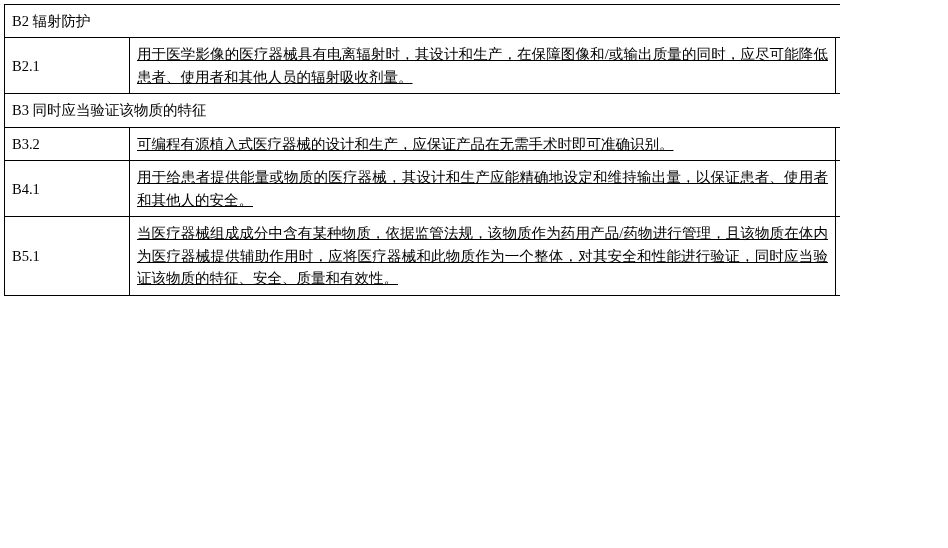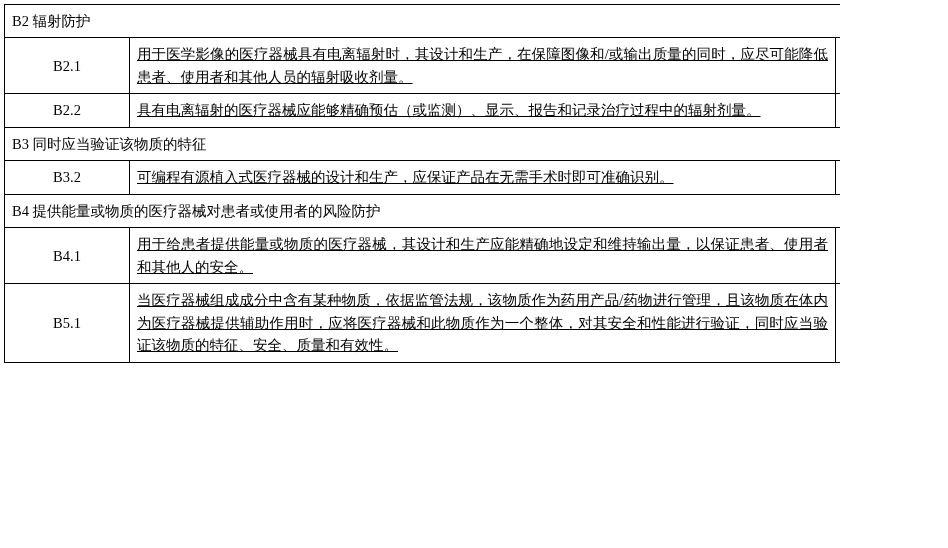--- a/index.html
+++ b/index.html
@@ -32,21 +32,20 @@
     line-height: 1.55;
     padding: 5px 7px;
   }
   td.section-cell {
     text-align: left;
     padding: 4px 7px 4px 9px;
     font-size: 14.5px;
     white-space: nowrap;
   }
   td.code-cell {
-    text-align: center;
     width: 125px;
     font-size: 14.5px;
   }
   td.body-cell {
     text-align: justify;
     text-align-last: left;
     padding: 6px 9px 6px 9px;
     font-size: 14.5px;
     line-height: 1.6;
     text-decoration: underline;
@@ -76,40 +75,32 @@
       <tr>
         <td class="section-cell cjk" colspan="3">B2  辐射防护</td>
       </tr>
 
       <tr>
         <td class="code-cell cjk">B2.1</td>
         <td class="body-cell cjk">用于医学影像的医疗器械具有电离辐射时，其设计和生产，在保障图像和/或输出质量的同时，应尽可能降低患者、使用者和其他人员的辐射吸收剂量。</td>
         <td class="status-cell cjk">不适用</td>
       </tr>
 
-      <tr>
-        <td class="code-cell cjk">B2.2</td>
-        <td class="body-cell cjk">具有电离辐射的医疗器械应能够精确预估（或监测）、显示、报告和记录治疗过程中的辐射剂量。</td>
-        <td class="status-cell cjk">不适用</td>
-      </tr>
 
       <tr>
         <td class="section-cell cjk" colspan="3">B3  同时应当验证该物质的特征</td>
       </tr>
 
 
       <tr>
         <td class="code-cell cjk">B3.2</td>
         <td class="body-cell cjk">可编程有源植入式医疗器械的设计和生产，应保证产品在无需手术时即可准确识别。</td>
         <td class="status-cell cjk">不适用</td>
       </tr>
 
-      <tr>
-        <td class="section-cell cjk" colspan="3">B4  提供能量或物质的医疗器械对患者或使用者的风险防护</td>
-      </tr>
 
       <tr>
         <td class="code-cell cjk">B4.1</td>
         <td class="body-cell cjk">用于给患者提供能量或物质的医疗器械，其设计和生产应能精确地设定和维持输出量，以保证患者、使用者和其他人的安全。</td>
         <td class="status-cell cjk">不适用</td>
       </tr>
 
 
 
       <tr>

